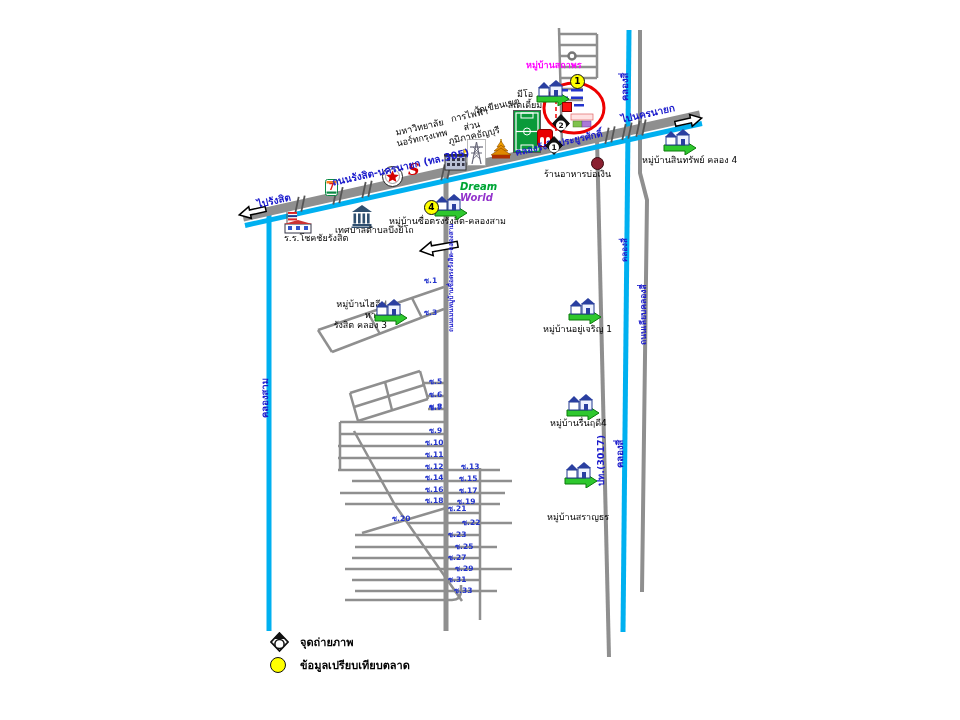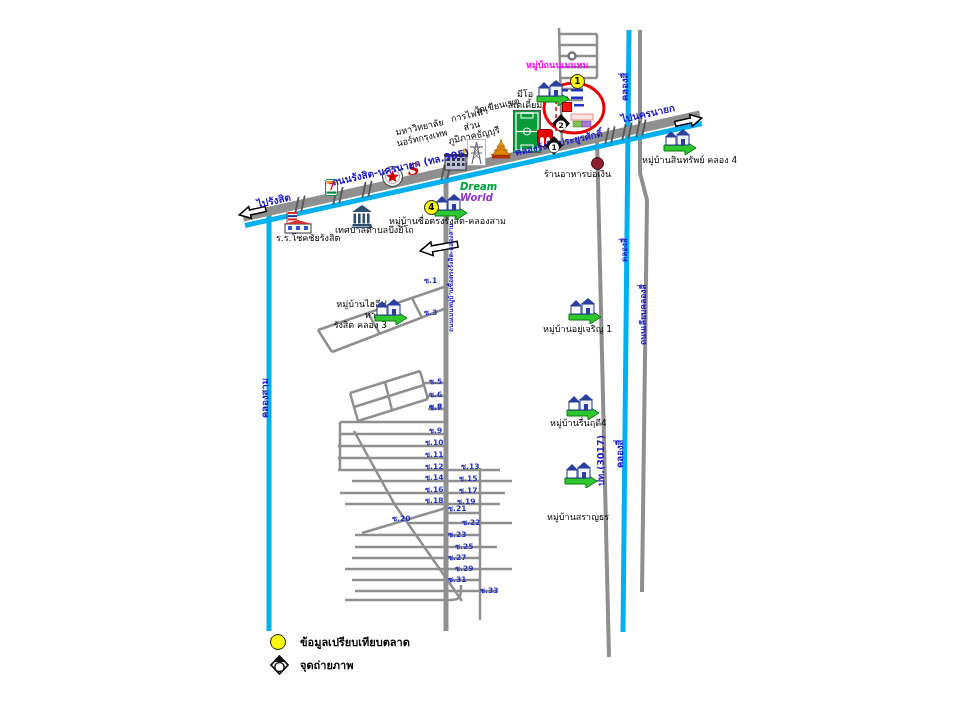--- a/index.html
+++ b/index.html
@@ -248,38 +248,38 @@
       <div class="lbl blue" style="left: 256px; top: 199px; transform: rotate(-12.5deg);">ไปรังสิต</div>
       <div class="lbl blue" style="left: 620px; top: 114px; transform: rotate(-12.5deg);">ไปนครนายก</div>
       <div class="lbl blue" style="left: 514px; top: 147px; font-size: 9.5px; transform: rotate(-12.5deg);">คลองรังสิตประยูรศักดิ์</div>
       <div class="lbl blue" style="left: 259px; top: 418px; font-size: 9.5px; transform: rotate(-90deg);">คลองสาม</div>
       <div class="lbl blue" style="left: 619px; top: 101px; font-size: 9.5px; transform: rotate(-90deg);">คลองสี่</div>
       <div class="lbl blue" style="left: 620px; top: 262px; font-size: 8px; transform: rotate(-90deg);">คลองสี่</div>
       <div class="lbl blue" style="left: 614px; top: 468px; font-size: 9.5px; transform: rotate(-90deg);">คลองสี่</div>
       <div class="lbl blue" style="left: 595px; top: 486px; font-size: 9.5px; transform: rotate(-90deg);">ปท.(3017)</div>
       <div class="lbl blue" style="left: 638px; top: 345px; font-size: 8.5px; transform: rotate(-90deg);">ถนนเลียบคลองสี่</div>
       <div class="lbl blue" style="left: 448px; top: 332px; font-size: 6.5px; transform: rotate(-90deg);">ถนนเมนหมู่บ้านซื่อตรงรังสิต-คลองสาม</div>
-      <div class="lbl" style="left: 276px; top: 233px;">ร.ร.โชคชัยรังสิต</div>
+      <div class="lbl" style="left: 284px; top: 233px;">ร.ร.โชคชัยรังสิต</div>
       <div class="lbl" style="left: 335px; top: 225px;">เทศบาลตำบลบึงยี่โถ</div>
       <div class="lbl" style="left: 393px; top: 128px; width: 52px; text-align: center; transform: rotate(-12.5deg);">มหาวิทยาลัย
 นอร์ทกรุงเทพ</div>
       <div class="lbl" style="left: 442px; top: 116px; width: 54px; text-align: center; transform: rotate(-12.5deg);">การไฟฟ้าส่วน
 ภูมิภาคธัญบุรี</div>
       <div class="lbl" style="left: 473px; top: 106px; transform: rotate(-12.5deg);">วัดเขียนเขต</div>
       <div class="lbl" style="left: 503px; top: 89px; width: 44px; text-align: center;">มีโอ
 สเตเดี้ยม</div>
       <div class="lbl" style="left: 544px; top: 169px;">ร้านอาหารบ่อเงิน</div>
       <div class="lbl" style="left: 642px; top: 155px;">หมู่บ้านสินทรัพย์ คลอง 4</div>
       <div class="lbl" style="left: 389px; top: 216px;">หมู่บ้านซื่อตรงรังสิต-คลองสาม</div>
       <div class="lbl" style="left: 313px; top: 299px; width: 74px; text-align: right;">หมู่บ้านไฮลีฟ ทาวน์
 รังสิต คลอง 3</div>
       <div class="lbl" style="left: 543px; top: 324px;">หมู่บ้านอยู่เจริญ 1</div>
       <div class="lbl" style="left: 550px; top: 418px;">หมู่บ้านรื่นฤดี4</div>
       <div class="lbl" style="left: 547px; top: 512px;">หมู่บ้านสราญธร</div>
-      <div class="lbl magenta" style="left: 526px; top: 60px;">หมู่บ้ถนนเมนหม</div>
+      <div class="lbl magenta" style="left: 526px; top: 60px;">หมู่บ้านสถาพร</div>
     </div>
   <div id="soilayer">
       <div class="soi" style="left: 424px; top: 274px;">ซ.1</div>
       <div class="soi" style="left: 424px; top: 306px;">ซ.3</div>
       <div class="soi" style="left: 429px; top: 375px;">ซ.5</div>
       <div class="soi" style="left: 429px; top: 388px;">ซ.6</div>
       <div class="soi" style="left: 429px; top: 401px;">ซ.7</div>
       <div class="soi" style="left: 429px; top: 400px;">ซ.8</div>
       <div class="soi" style="left: 429px; top: 424px;">ซ.9</div>
       <div class="soi" style="left: 425px; top: 436px;">ซ.10</div>
@@ -293,21 +293,21 @@
       <div class="soi" style="left: 425px; top: 494px;">ซ.18</div>
       <div class="soi" style="left: 457px; top: 495px;">ซ.19</div>
       <div class="soi" style="left: 392px; top: 512px;">ซ.20</div>
       <div class="soi" style="left: 448px; top: 502px;">ซ.21</div>
       <div class="soi" style="left: 462px; top: 516px;">ซ.22</div>
       <div class="soi" style="left: 448px; top: 528px;">ซ.23</div>
       <div class="soi" style="left: 455px; top: 540px;">ซ.25</div>
       <div class="soi" style="left: 448px; top: 551px;">ซ.27</div>
       <div class="soi" style="left: 455px; top: 562px;">ซ.29</div>
       <div class="soi" style="left: 448px; top: 573px;">ซ.31</div>
-      <div class="soi" style="left: 480px; top: 584px;">ซ.33</div>
+      <div class="soi" style="left: 454px; top: 584px;">ซ.33</div>
     </div>
   <div id="villages">
       <div class="village" style="left: 535px; top: 79px;">
     <svg width="36" height="27" viewBox="0 0 36 27">
       <polygon points="2,17 23,17 23,13 34,20 23,27 23,23 2,23" fill="#2ec82e" stroke="#0a7a0a" stroke-width="1"></polygon>
       <rect x="4" y="9" width="10" height="8" fill="#fff" stroke="#223a8f" stroke-width="1"></rect>
       <polygon points="3,9 9,3 15,9" fill="#2a3fa0"></polygon>
       <rect x="15" y="7" width="12" height="10" fill="#eef2ff" stroke="#223a8f" stroke-width="1"></rect>
       <polygon points="14,7 21,1 28,7" fill="#2a3fa0"></polygon>
       <rect x="19" y="11" width="4" height="6" fill="#2a3fa0"></rect>
@@ -388,31 +388,31 @@
     <svg width="18" height="20" viewBox="0 0 18 20">
       <polygon points="9,0.5 17.5,9.5 9,18.5 0.5,9.5" fill="#111" stroke="#000" stroke-width="0.8"></polygon>
       <circle cx="9" cy="11.5" r="5" fill="#fff"></circle>
       <text class="camnum" x="9" y="14.2" text-anchor="middle" font-size="7.5" font-weight="bold" fill="#111" font-family="DejaVu Sans, sans-serif">1</text>
     </svg>
   </div>
       <div style="position: absolute; width: 10px; height: 10px; background: rgb(255, 17, 17); border: 1px solid rgb(138, 0, 0); box-sizing: border-box; left: 562px; top: 102px;"></div>
     </div>
 
   <div id="legend">
-    <div class="leg-row">
-      <span class="leg-sym">
-          <span id="leg-circle"></span>
-        </span>
-      <span class="leg-label">ข้อมูลเปรียบเทียบตลาด</span>
-    </div>
     <div class="leg-row">
       <span class="leg-sym">
         <svg width="19" height="21">
           <polygon points="9.5,1 18,10 9.5,19 1,10" fill="#fff" stroke="#111" stroke-width="1.8"></polygon>
           <polygon points="3.5,7 9.5,1 15.5,7" fill="#111"></polygon>
           <circle cx="9.5" cy="12" r="4.6" fill="#fff" stroke="#111" stroke-width="1.5"></circle>
         </svg>
       </span>
       <span class="leg-label">จุดถ่ายภาพ</span>
     </div>
+    <div class="leg-row">
+      <span class="leg-sym">
+          <span id="leg-circle"></span>
+        </span>
+      <span class="leg-label">ข้อมูลเปรียบเทียบตลาด</span>
+    </div>
   </div>
 
 </div>
 
 </body></html>

